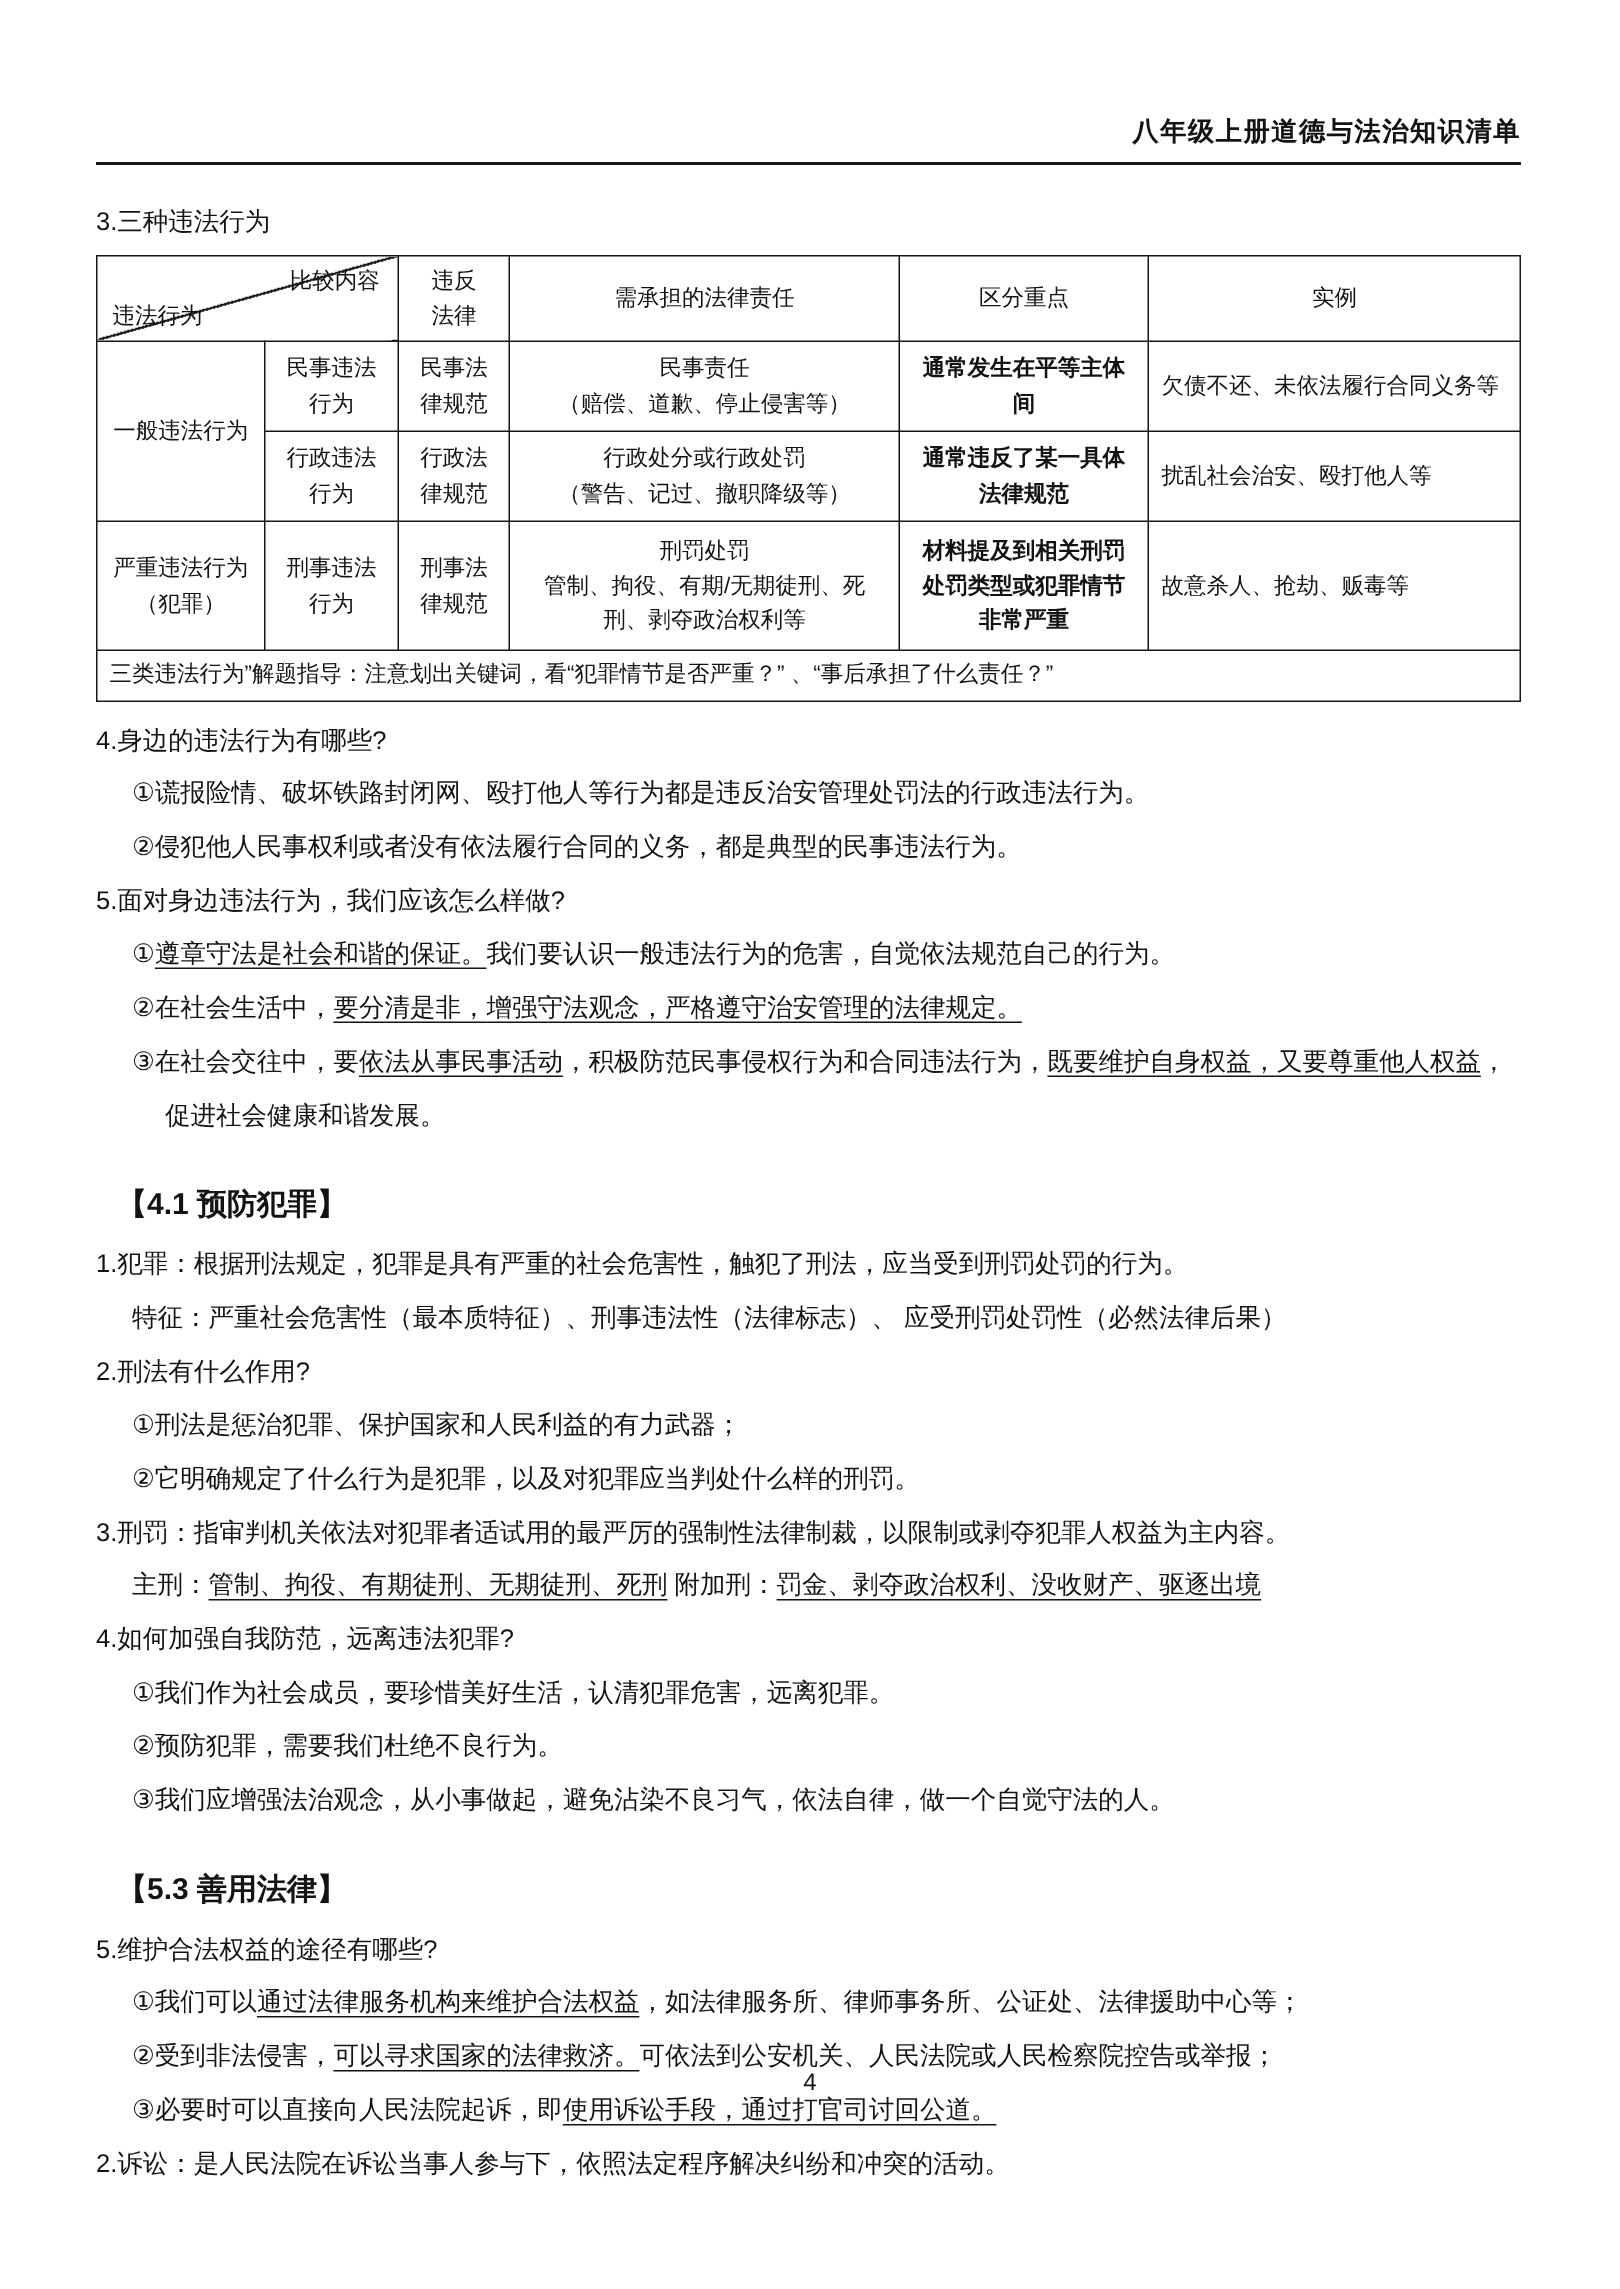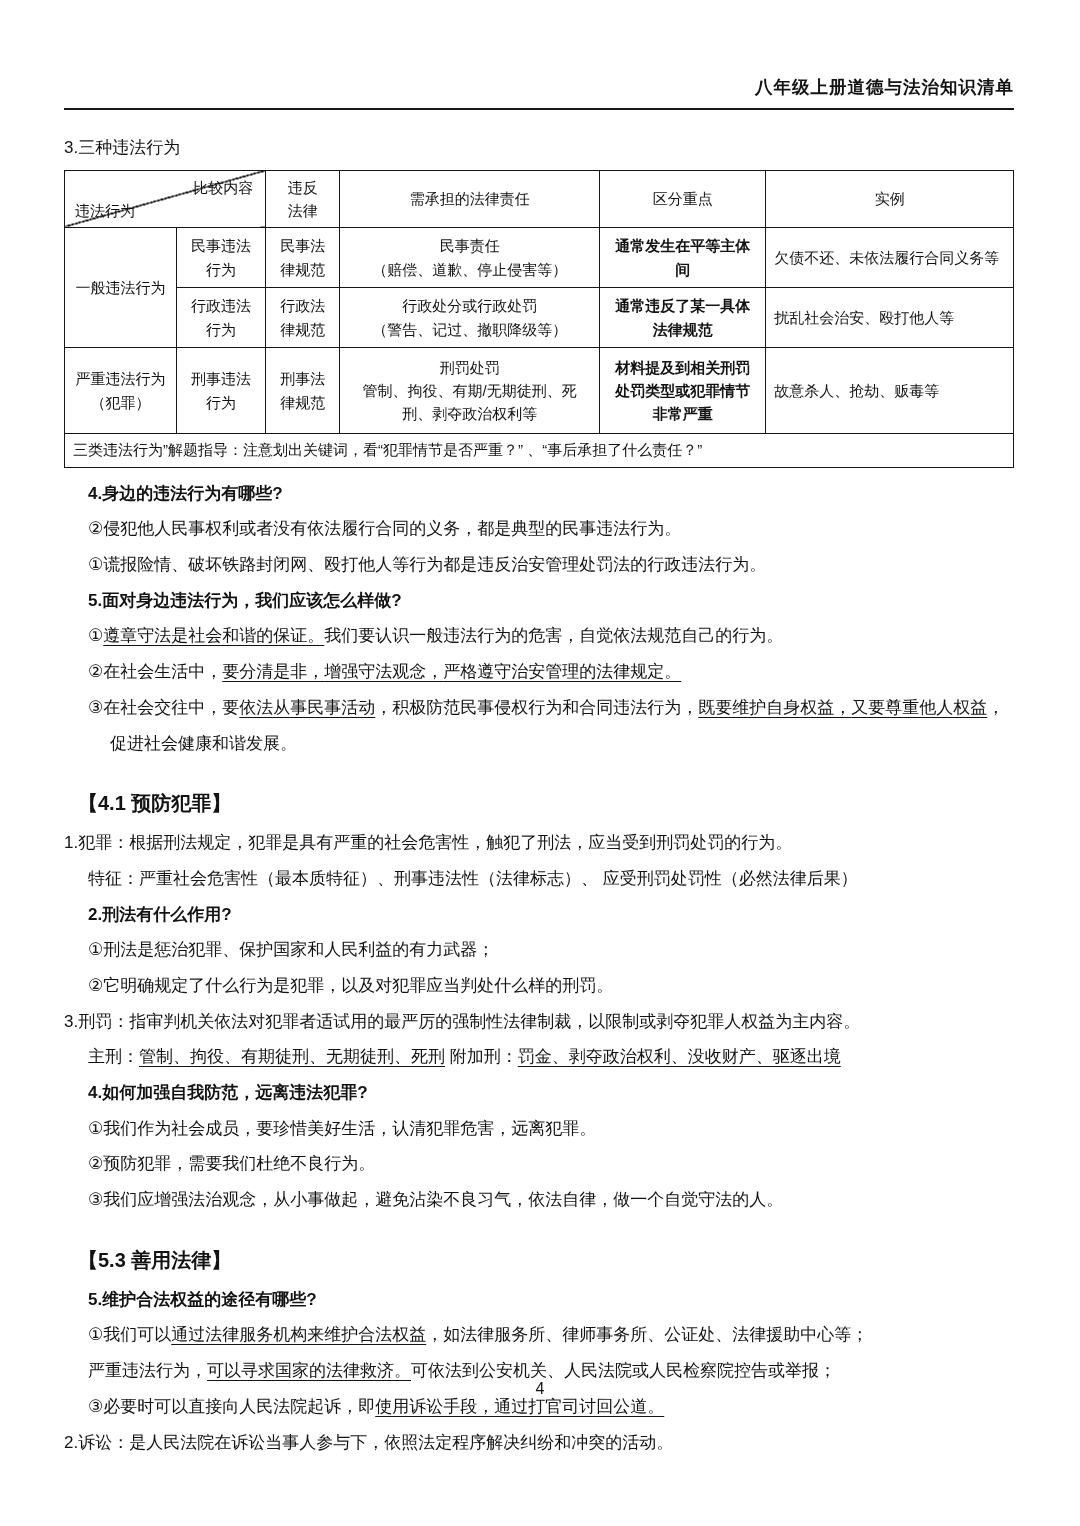--- a/index.html
+++ b/index.html
@@ -18,21 +18,21 @@
     text-align:right;
     font-weight:bold;
     font-size:17.5px;
     letter-spacing:1px;
     padding-bottom:9px;
   }
   .head-rule { border:none; border-top:2px solid #161616; margin-bottom:20px; }
 
   
   p { font-size:17px; line-height:2.1; }
-  .bold-head { font-weight:bold;margin-left:24px; }
+  .bold-head { font-weight:normal; }
   .sub { padding-left:24px; }
   .hang { padding-left:46px; text-indent:-22px; }
   .u { text-decoration:underline; text-underline-offset:4px; text-decoration-thickness:1px; }
   .b { font-weight:normal; }
 
   .sec3-heading { font-size:17px; margin-bottom:4px; }
 
   
   .law-table {
     width:100%;
@@ -159,22 +159,22 @@
           <td class="example">故意杀人、抢劫、贩毒等</td>
         </tr>
 
         <tr>
           <td colspan="6" class="note">三类违法行为”解题指导：注意划出关键词，看“犯罪情节是否严重？”  、“事后承担了什么责任？”</td>
         </tr>
       </tbody>
     </table>
 
     <p class="bold-head">4.身边的违法行为有哪些?</p>
+    <p class="sub">①谎报险情、破坏铁路封闭网、殴打他人等行为都是违反治安管理处罚法的行政违法行为。</p>
     <p class="sub">②侵犯他人民事权利或者没有依法履行合同的义务，都是典型的民事违法行为。</p>
-    <p class="sub">①谎报险情、破坏铁路封闭网、殴打他人等行为都是违反治安管理处罚法的行政违法行为。</p>
 
     <p class="bold-head">5.面对身边违法行为，我们应该怎么样做?</p>
     <p class="sub"><span>①</span><span class="u">遵章守法是社会和谐的保证。</span><span>我们要认识一般违法行为的危害，自觉依法规范自己的行为。</span></p>
     <p class="sub"><span>②在社会生活中，</span><span class="u">要分清是非，</span><span class="u">增强守法观念，</span><span class="u">严格遵守治安管理的法律规定。</span></p>
     <p class="hang"><span>③在社会交往中，要</span><span class="u">依法从事民事活动</span><span>，积极防范民事侵权行为和合同违法行为，</span><span class="u">既要维护自身权益，</span><span class="u">又要尊重他人权益</span><span>，促进社会健康和谐发展。</span></p>
 
     <h2 class="chapter">【4.1 预防犯罪】</h2>
     <p><span class="b">1.犯罪：</span><span>根据刑法规定，犯罪是具有严重的社会危害性，触犯了刑法，应当受到刑罚处罚的行为。</span></p>
     <p class="sub">特征：严重社会危害性（最本质特征）、刑事违法性（法律标志）、 应受刑罚处罚性（必然法律后果）</p>
     <p class="bold-head">2.刑法有什么作用?</p>
@@ -183,20 +183,20 @@
     <p><span class="b">3.刑罚：</span><span>指审判机关依法对犯罪者适试用的最严厉的强制性法律制裁，以限制或剥夺犯罪人权益为主内容。</span></p>
     <p class="sub"><span>主刑：</span><span class="u">管制、拘役、有期徒刑、无期徒刑、死刑</span><span> 附加刑：</span><span class="u">罚金、剥夺政治权利、没收财产、驱逐出境</span></p>
     <p class="bold-head">4.如何加强自我防范，远离违法犯罪?</p>
     <p class="sub">①我们作为社会成员，要珍惜美好生活，认清犯罪危害，远离犯罪。</p>
     <p class="sub">②预防犯罪，需要我们杜绝不良行为。</p>
     <p class="sub">③我们应增强法治观念，从小事做起，避免沾染不良习气，依法自律，做一个自觉守法的人。</p>
 
     <h2 class="chapter">【5.3 善用法律】</h2>
     <p class="bold-head">5.维护合法权益的途径有哪些?</p>
     <p class="sub"><span>①我们可以</span><span class="u">通过法律服务机构来维护合法权益</span><span>，如法律服务所、律师事务所、公证处、法律援助中心等；</span></p>
-    <p class="sub"><span>严重违法行为，</span><span class="u">可以寻求国家的法律救济。</span><span>可依法到公安机关、人民法院或人民检察院控告或举报；</span></p>
+    <p class="sub"><span>②受到非法侵害，</span><span class="u">可以寻求国家的法律救济。</span><span>可依法到公安机关、人民法院或人民检察院控告或举报；</span></p>
     <p class="sub"><span>③必要时可以直接向人民法院起诉，即</span><span class="u">使用诉讼手段，通过打官司讨回公道。</span></p>
     <p><span class="b">2.诉讼：</span><span>是人民法院在诉讼当事人参与下，依照法定程序解决纠纷和冲突的活动。</span></p>
 
   </main>
 </div>
 
 <div class="page-number">4</div>
 
 </body></html>

